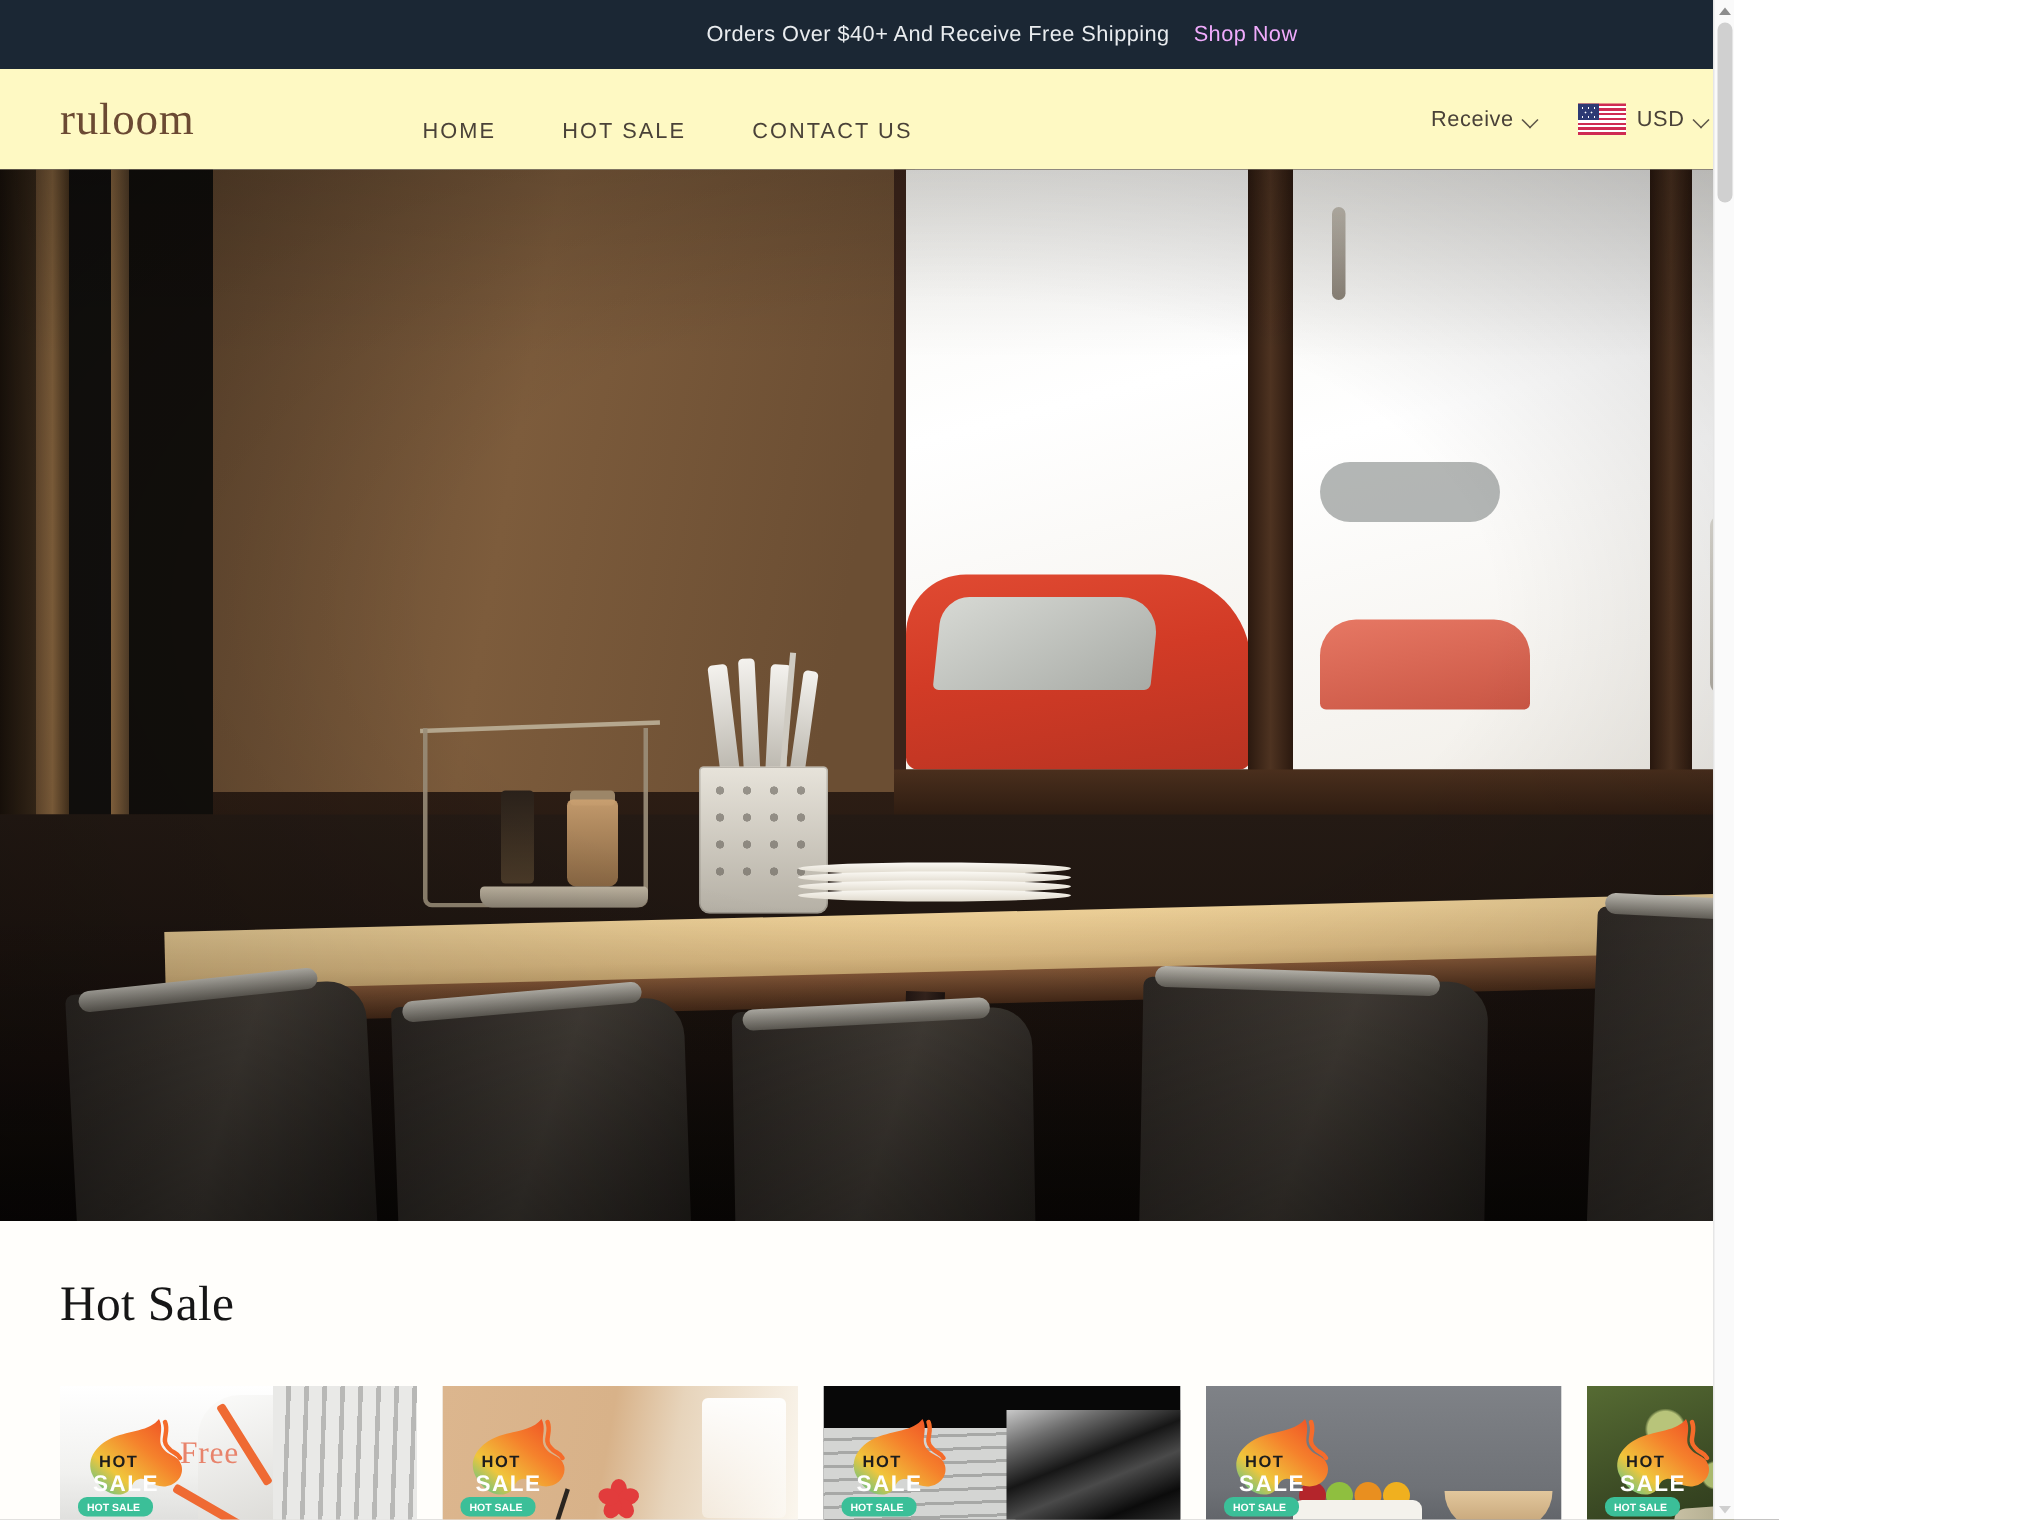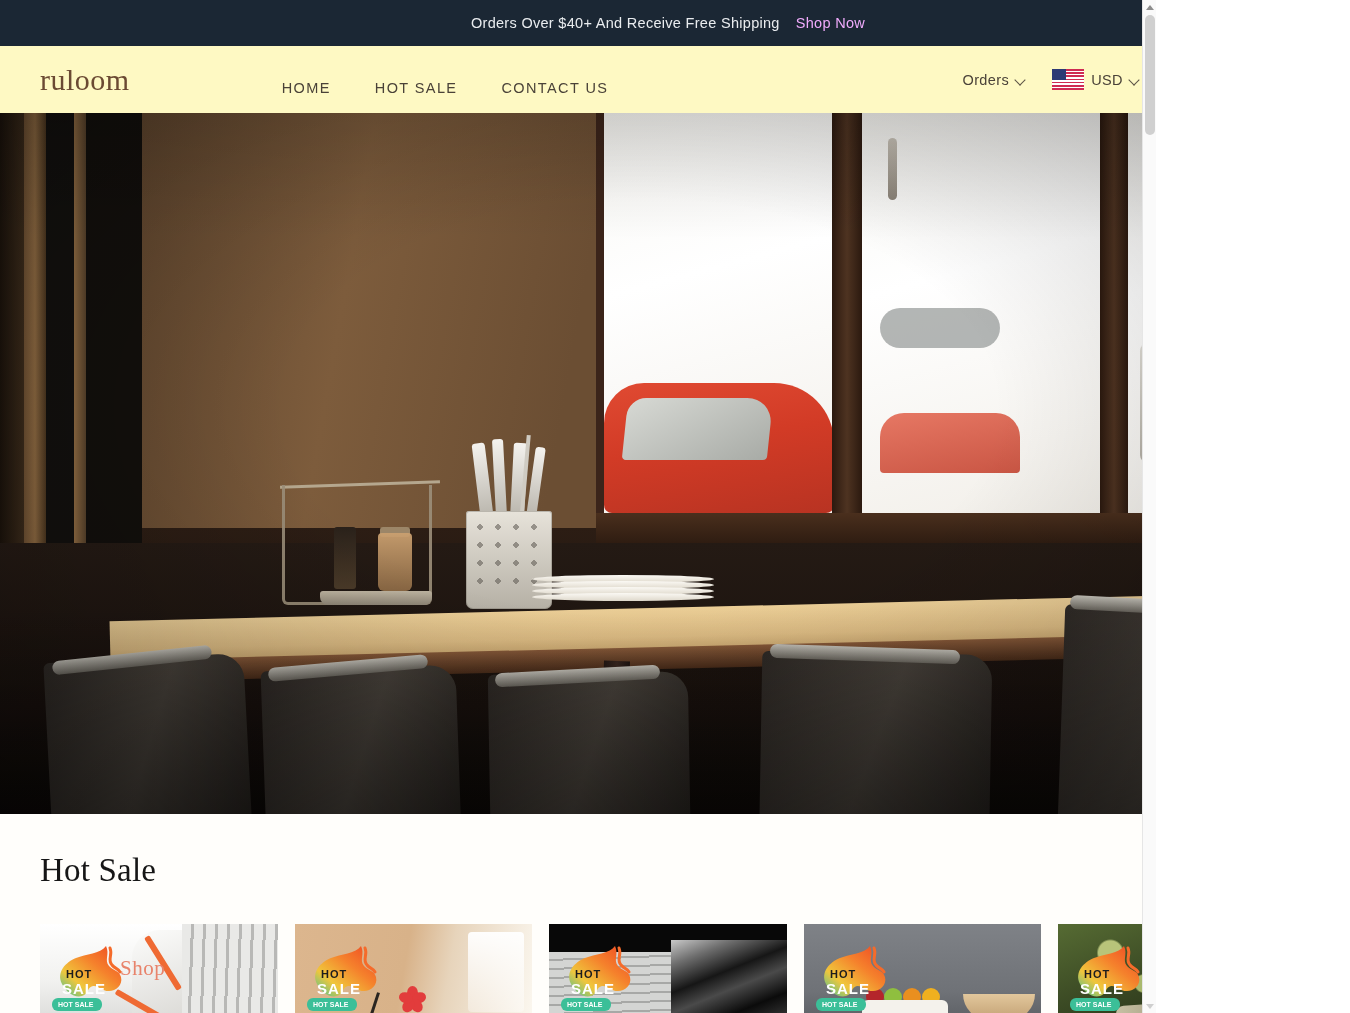--- a/index.html
+++ b/index.html
@@ -660,21 +660,21 @@
 
     <nav class="nav">
       <a>HOME</a>
       <a>HOT SALE</a>
       <a>CONTACT US</a>
     </nav>
 
     <div class="header-right">
 
       <div class="selector">
-        <span class="selector-label">Orders</span>
+        <span class="selector-label">Receive</span>
         <span class="chev"></span>
       </div>
 
       <div class="selector">
         <span class="flag">
             <span class="canton"></span>
           </span>
         <span class="selector-label">USD</span>
         <span class="chev"></span>
       </div>
@@ -774,21 +774,21 @@
   <div class="section">
     <div class="section-title">Hot Sale</div>
 
     <div class="product-grid">
 
       <div class="product-card">
         <div class="pc-img img1">
           <div class="blob"></div>
           <div class="arrow-a"></div>
           <div class="arrow-b"></div>
-          <div class="press">Shop</div>
+          <div class="press">Free</div>
         </div>
         <div class="badge">
           <svg width="84" height="74" viewBox="0 0 84 74">
             <defs>
               <linearGradient id="g1" x1="0" y1="1" x2="1" y2="0">
                 <stop offset="0%" stop-color="#3fc19a"></stop>
                 <stop offset="28%" stop-color="#f0c63c"></stop>
                 <stop offset="60%" stop-color="#f5822c"></stop>
                 <stop offset="100%" stop-color="#ee4423"></stop>
               </linearGradient>

